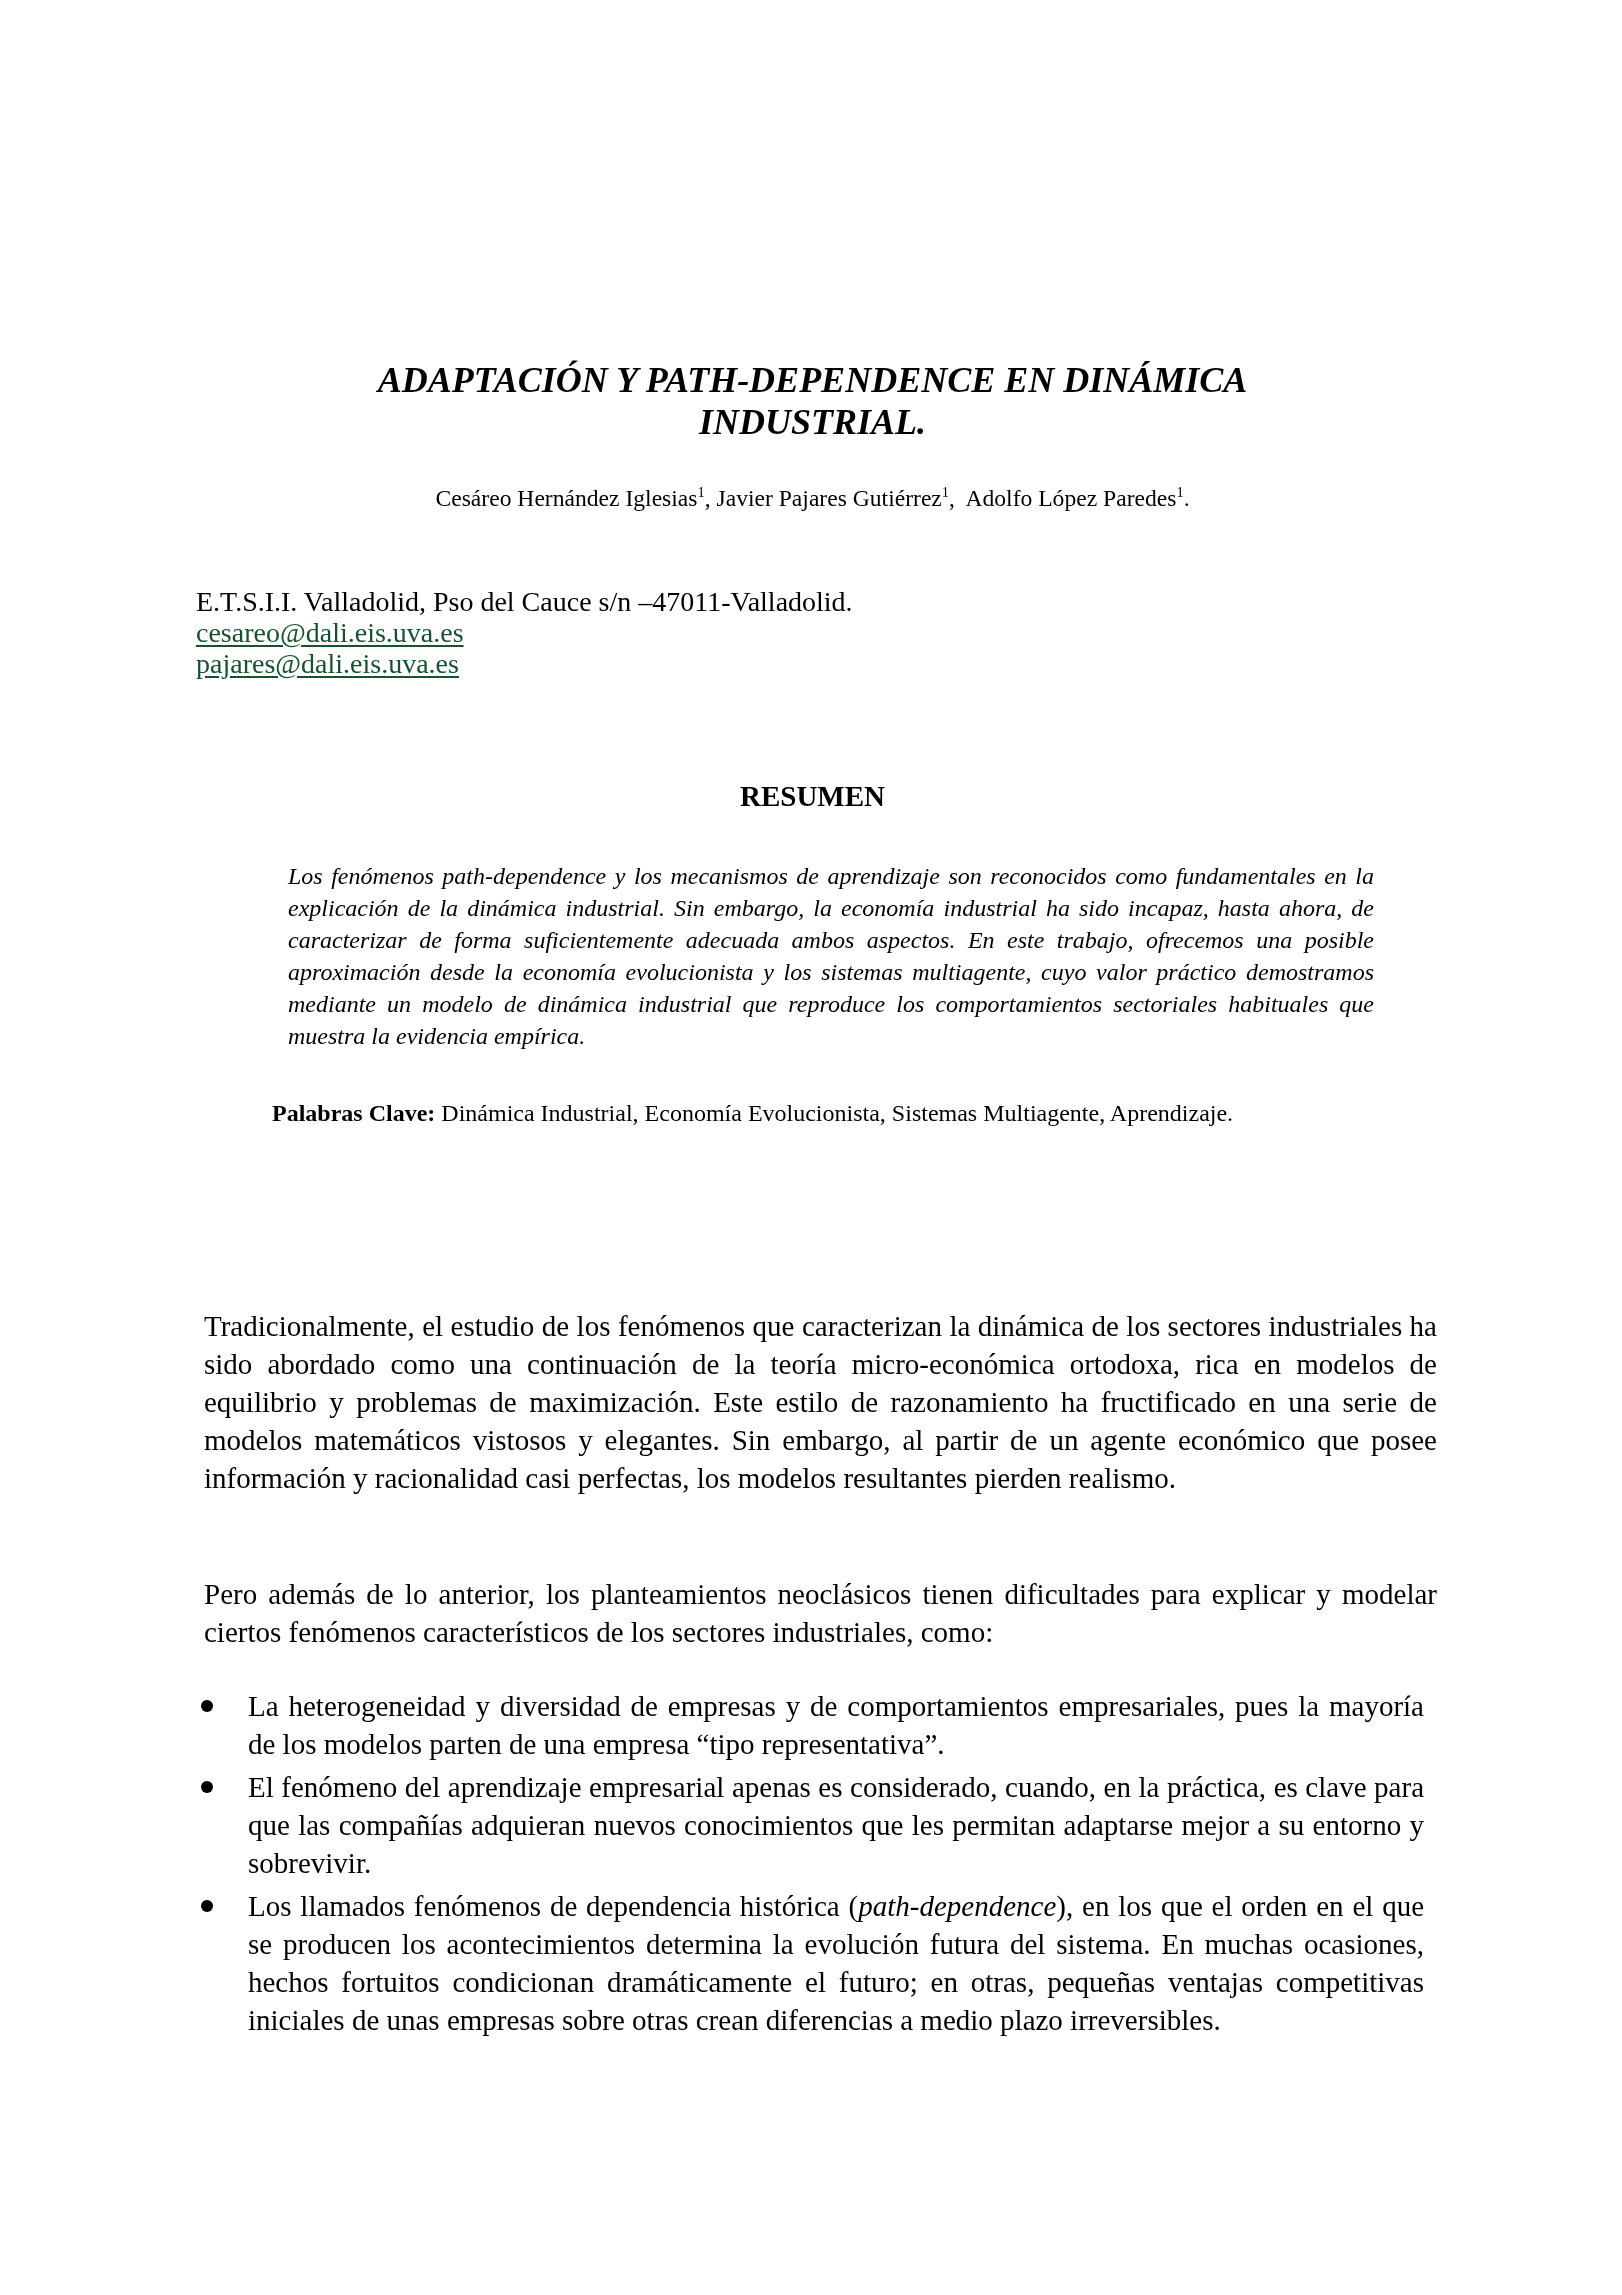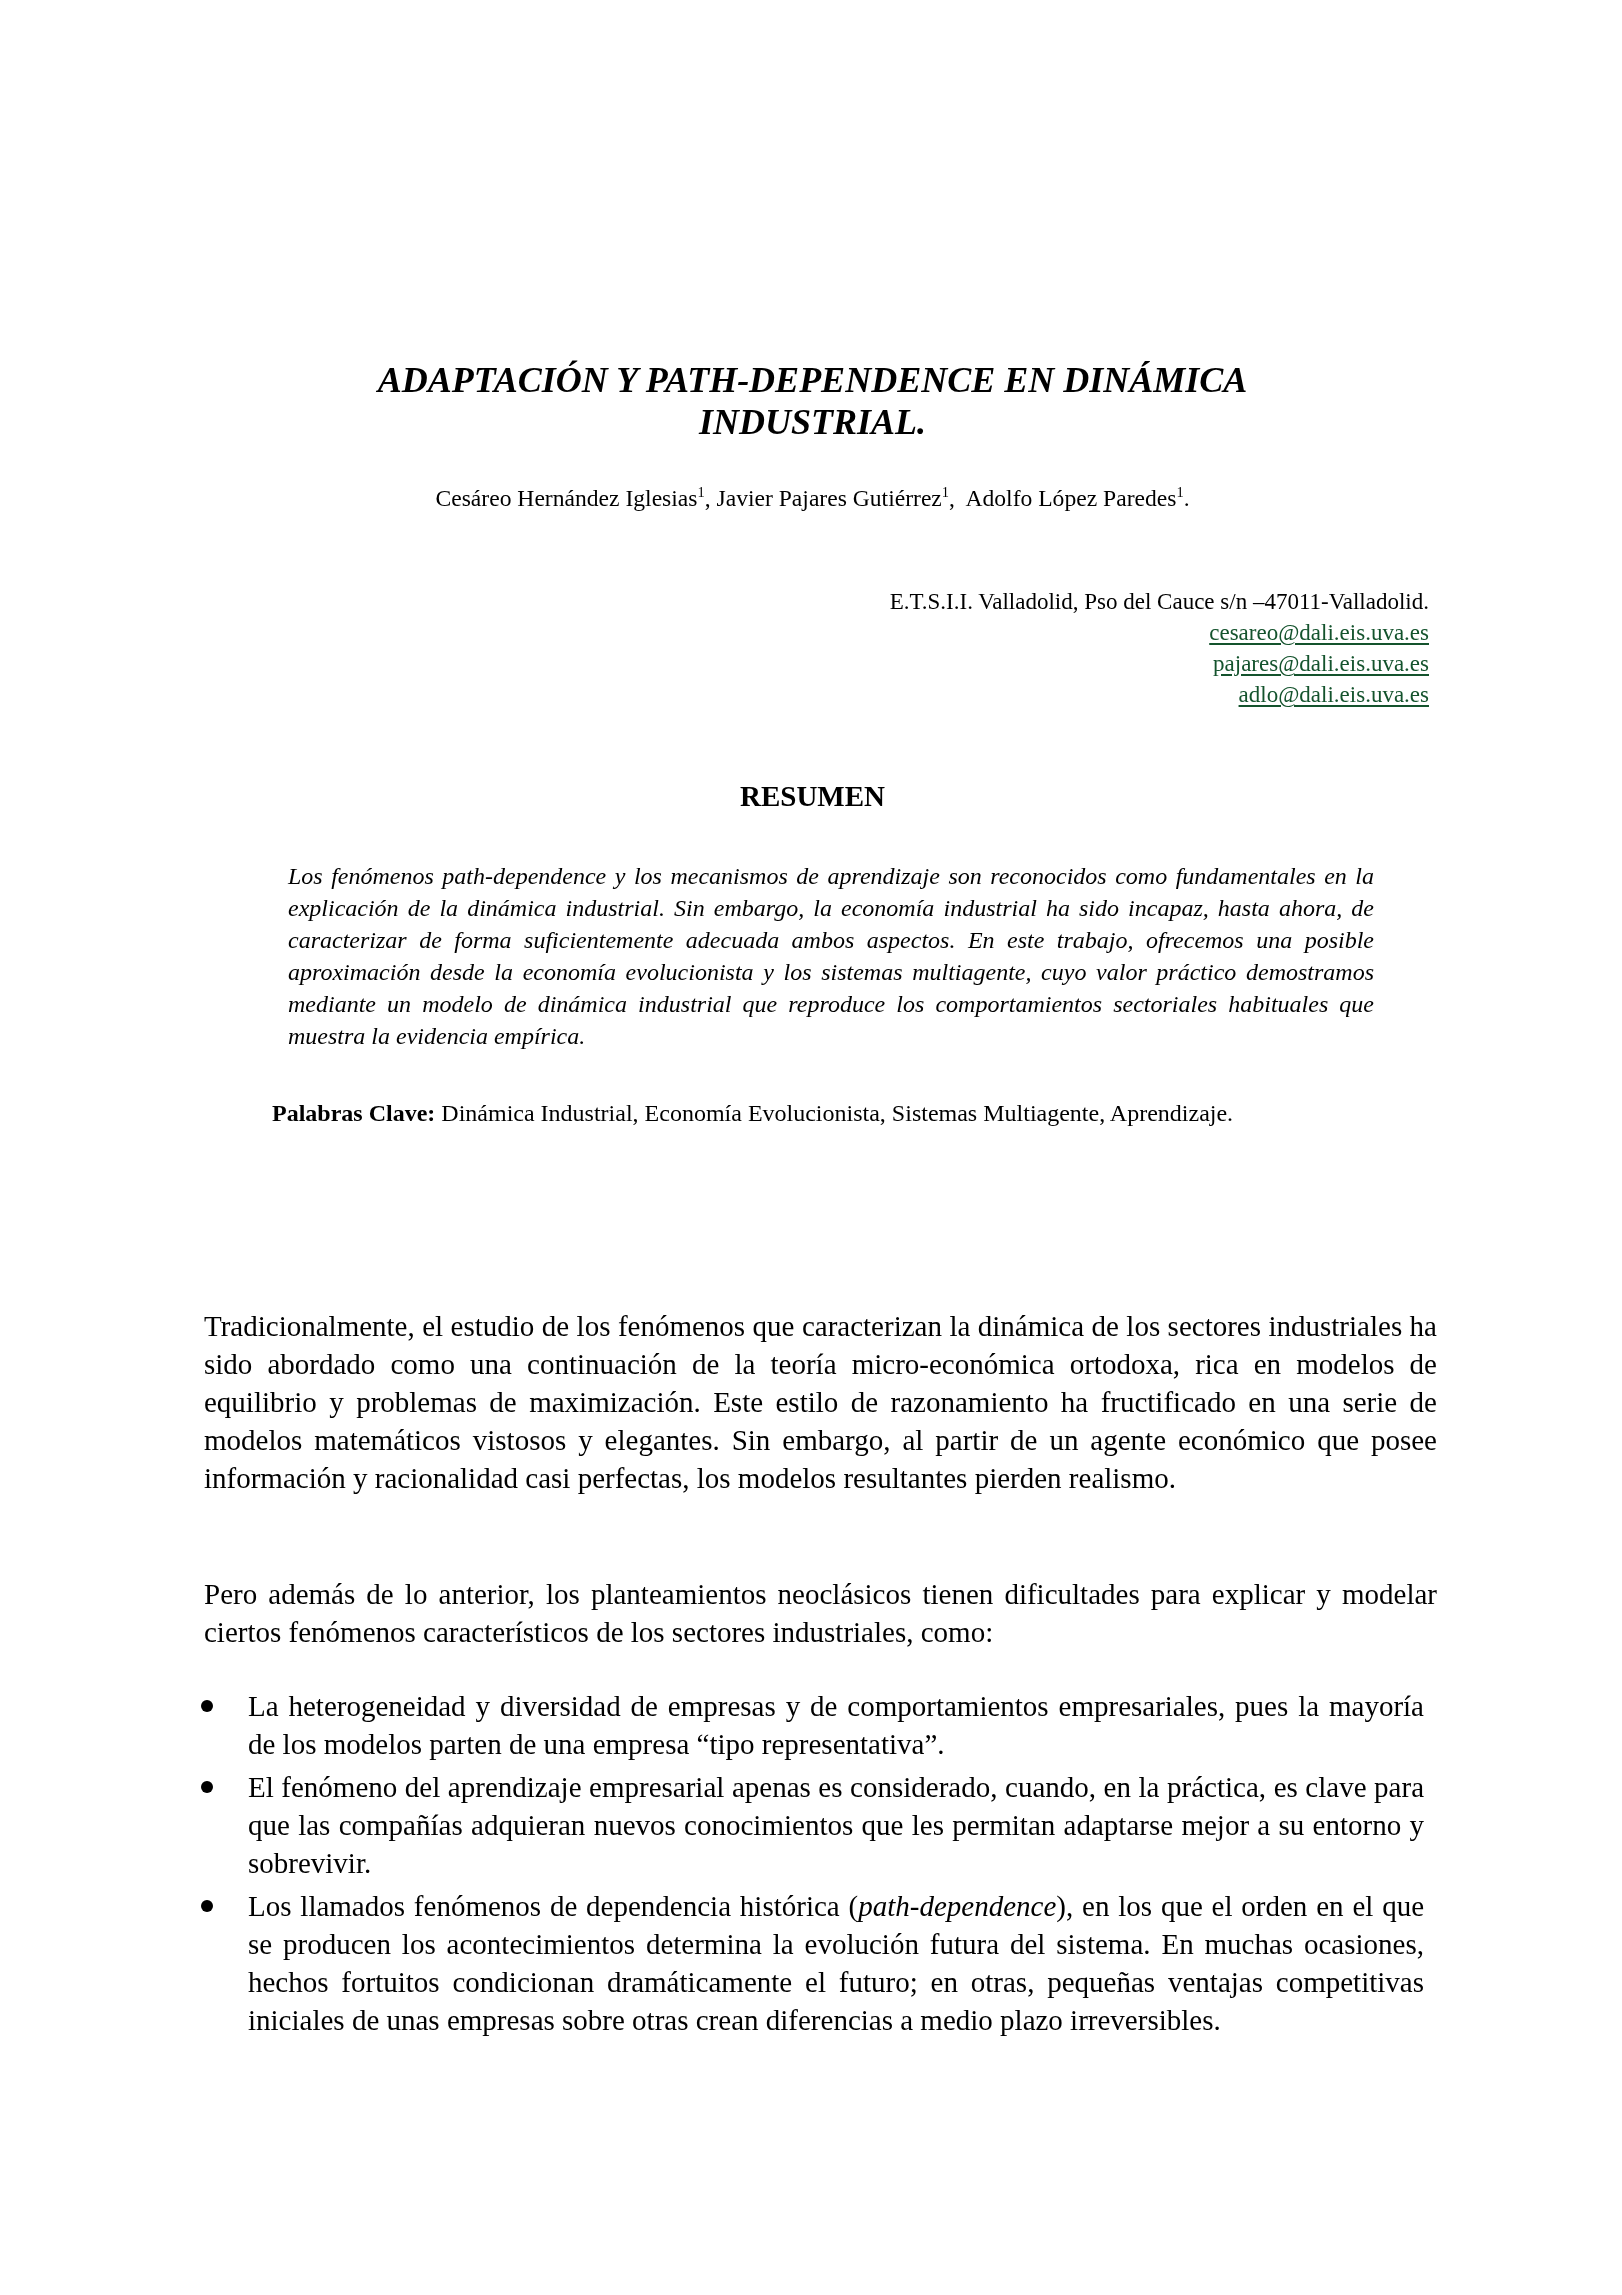--- a/index.html
+++ b/index.html
@@ -7,21 +7,21 @@
          font-family: "Liberation Serif", "DejaVu Serif", serif; color: #000; }
   .page { position: absolute; left: 0; top: 0; width: 1622px; height: 2295px; }
 
   .title { position: absolute; left: 196px; width: 1233px; top: 359px;
            text-align: center; font-weight: bold; font-size: 36px; line-height: 42px; font-style: italic; }
   .authors { position: absolute; left: 196px; width: 1233px; top: 484px;
              text-align: center; font-size: 23.6px; line-height: 29px; }
   .authors sup { font-size: 14.4px; vertical-align: 9.2px; line-height: 0; }
 
   .affil { position: absolute; left: 196px; width: 1233px; top: 586px;
-           text-align: right; font-size: 23px; line-height: 31px; }
+           text-align: left; font-size: 28px; line-height: 31px; }
   .affil a { color: #14532d; text-decoration: underline; text-underline-offset: 2.6px; display: inline-block; }
 
   .resumen-h { position: absolute; left: 196px; width: 1233px; top: 779px;
                text-align: center; font-weight: bold; font-size: 29px; line-height: 34px; }
 
   .abstract { position: absolute; left: 272px; width: 1086px; top: 844px;
               font-style: italic; font-size: 24px; line-height: 32px; text-align: justify; margin: 16px; }
 
   .keywords { position: absolute; left: 272px; width: 1086px; top: 1097px;
               font-size: 24px; line-height: 32px; text-align: justify; margin: 0; }
@@ -53,21 +53,20 @@
   </div>
 
   <div class="authors">
     <span>Cesáreo Hernández Iglesias</span><sup>1</sup><span style="white-space:pre">, </span><span>Javier Pajares Gutiérrez</span><sup>1</sup><span style="white-space:pre">,  </span><span>Adolfo López Paredes</span><sup>1</sup><span>.</span>
   </div>
 
   <div class="affil">
     <div>E.T.S.I.I. Valladolid, Pso del Cauce s/n –47011-Valladolid.</div>
     <div><a href="mailto:cesareo@dali.eis.uva.es">cesareo@dali.eis.uva.es</a></div>
     <div><a href="mailto:pajares@dali.eis.uva.es">pajares@dali.eis.uva.es</a></div>
-    <div><a href="mailto:adlo@dali.eis.uva.es">adlo@dali.eis.uva.es</a></div>
   </div>
 
   <div class="resumen-h">RESUMEN</div>
 
   <p class="abstract">Los fenómenos path-dependence y los mecanismos de aprendizaje son reconocidos como fundamentales en la explicación de la dinámica industrial. Sin embargo, la economía industrial ha sido incapaz, hasta ahora, de caracterizar de forma suficientemente adecuada ambos aspectos. En este trabajo, ofrecemos una posible aproximación desde la economía evolucionista y los sistemas multiagente, cuyo valor práctico demostramos mediante un modelo de dinámica industrial que reproduce los comportamientos sectoriales habituales que muestra la evidencia empírica.</p>
 
   <p class="keywords"><b>Palabras Clave:</b><span> Dinámica Industrial, Economía Evolucionista, Sistemas Multiagente, Aprendizaje.</span></p>
 
 
   <p class="body-p p1">Tradicionalmente, el estudio de los fenómenos que caracterizan la dinámica de los sectores industriales ha sido abordado como una continuación de la  teoría micro-económica ortodoxa, rica en modelos de equilibrio y problemas de maximización.  Este estilo de razonamiento ha fructificado en una serie de modelos matemáticos vistosos y elegantes. Sin embargo, al partir de un agente económico que posee información y racionalidad casi perfectas, los modelos resultantes pierden realismo.</p>

